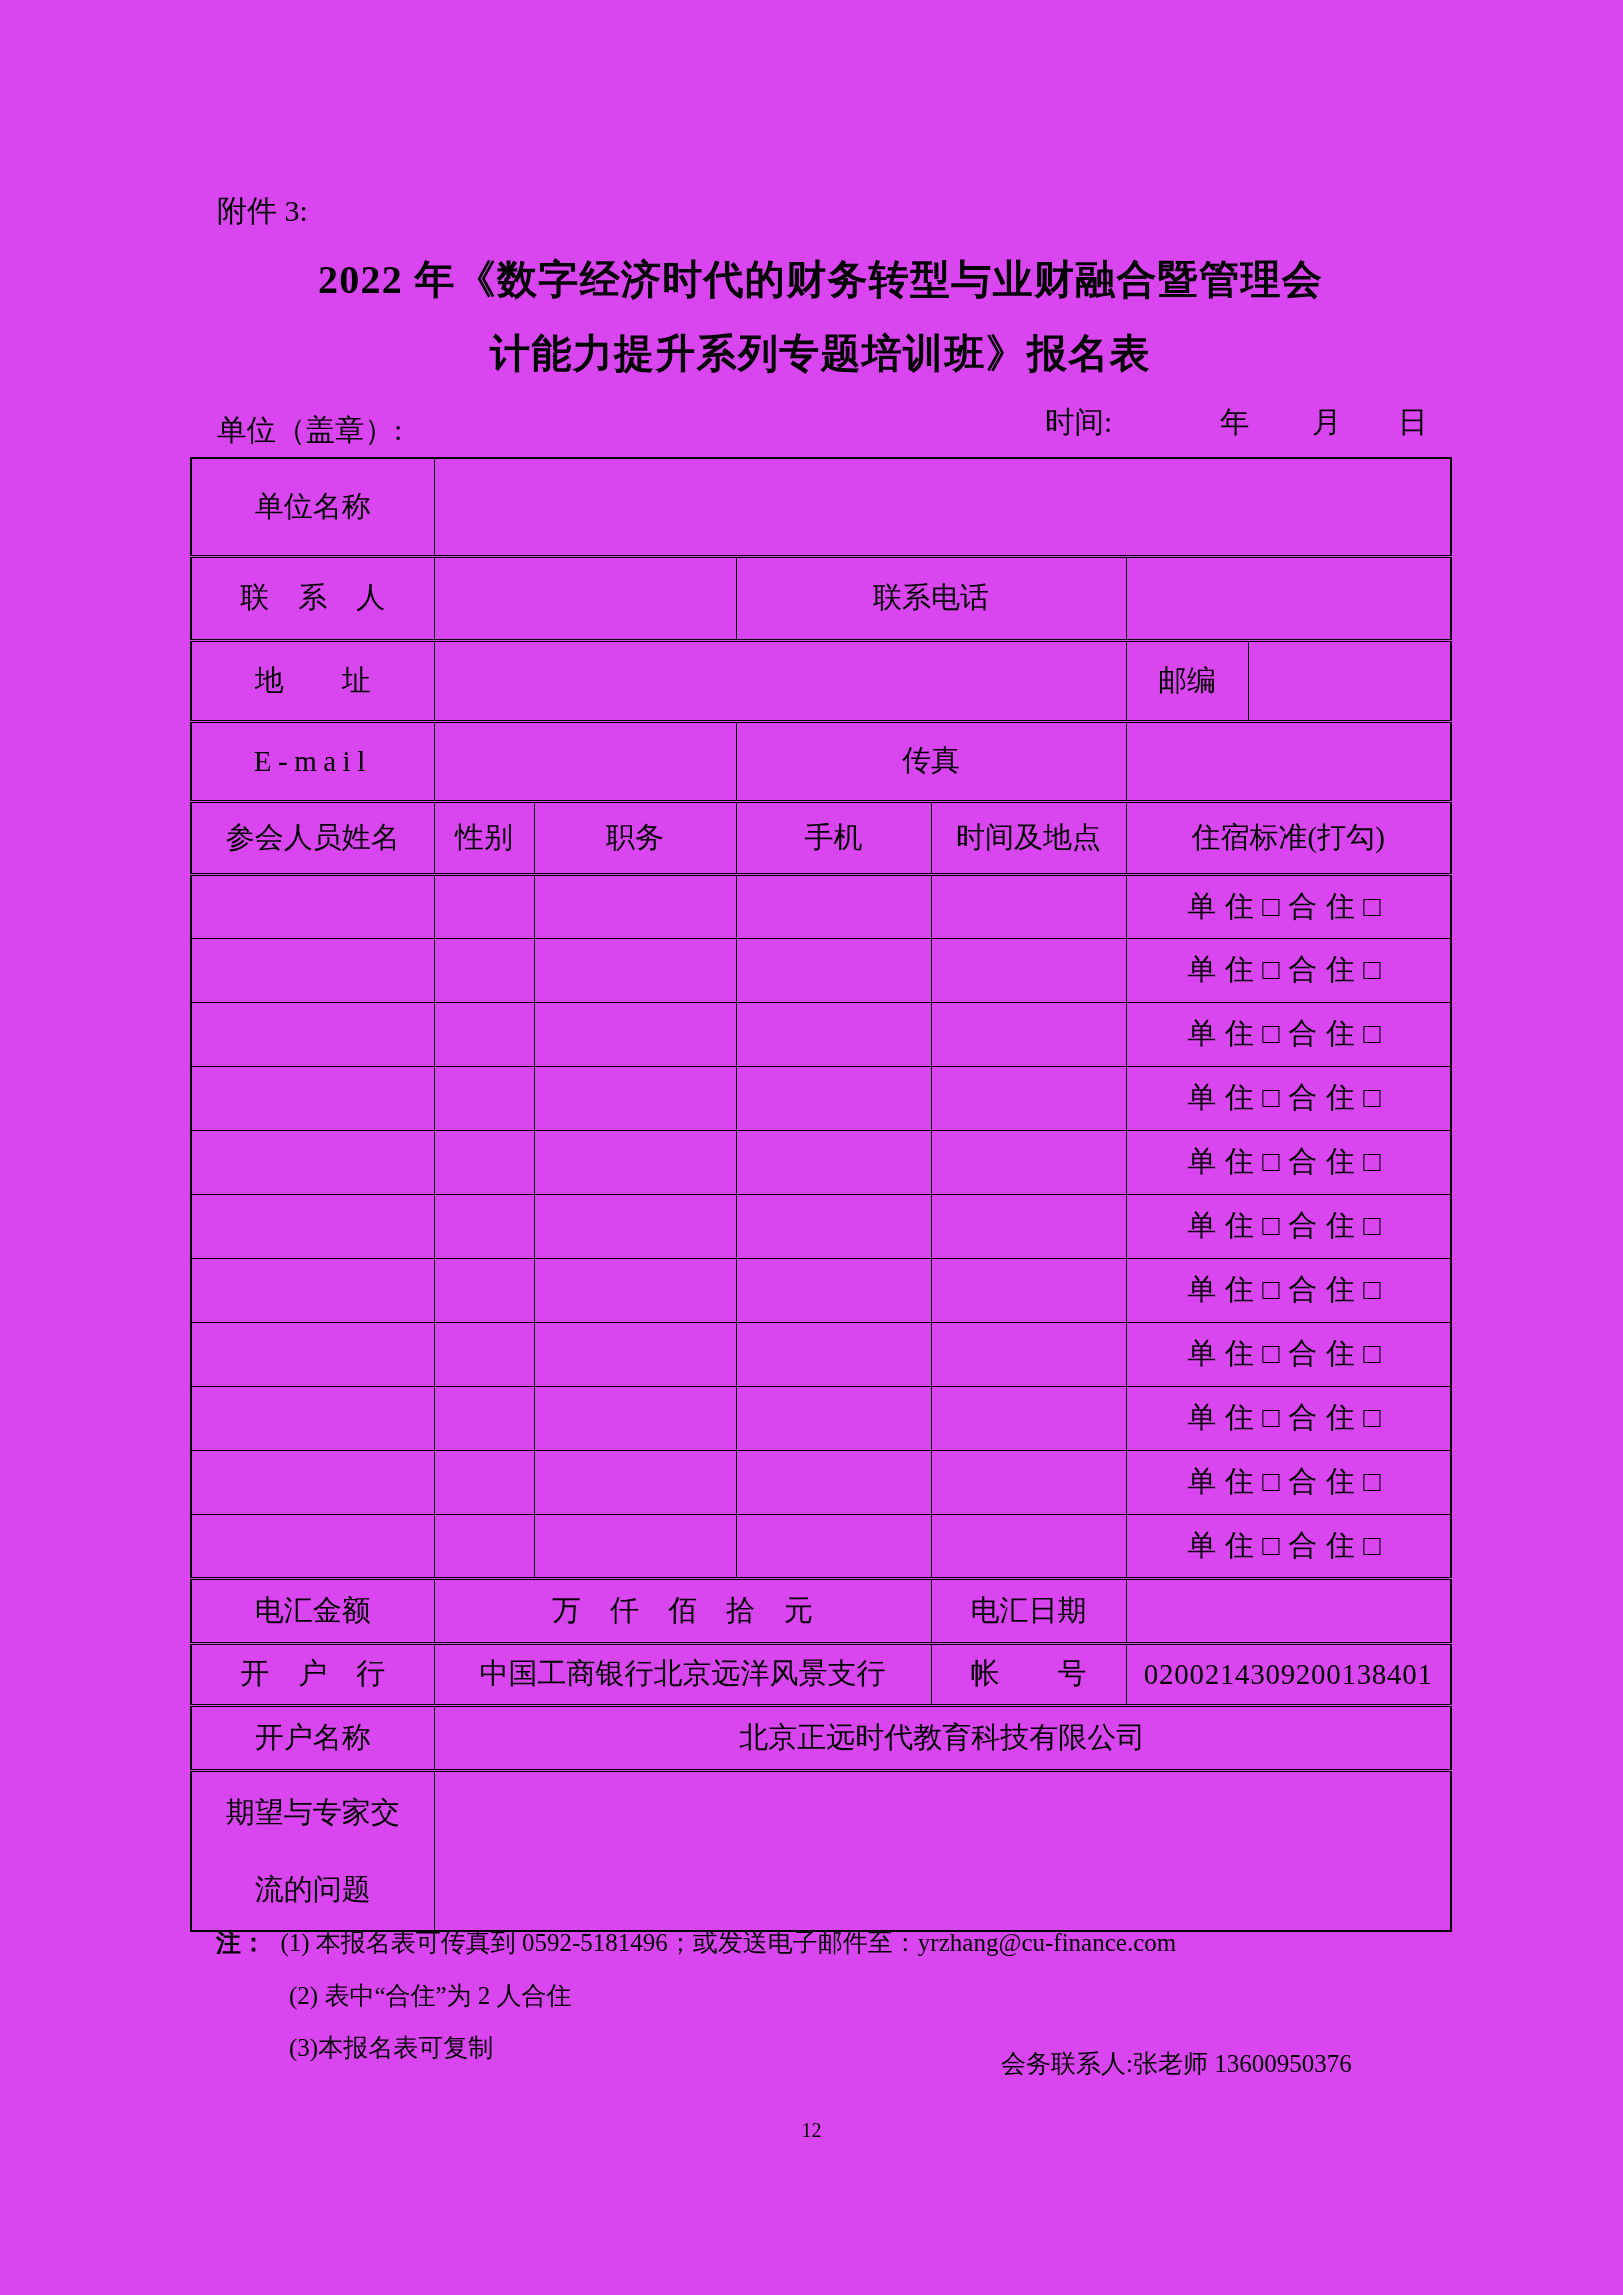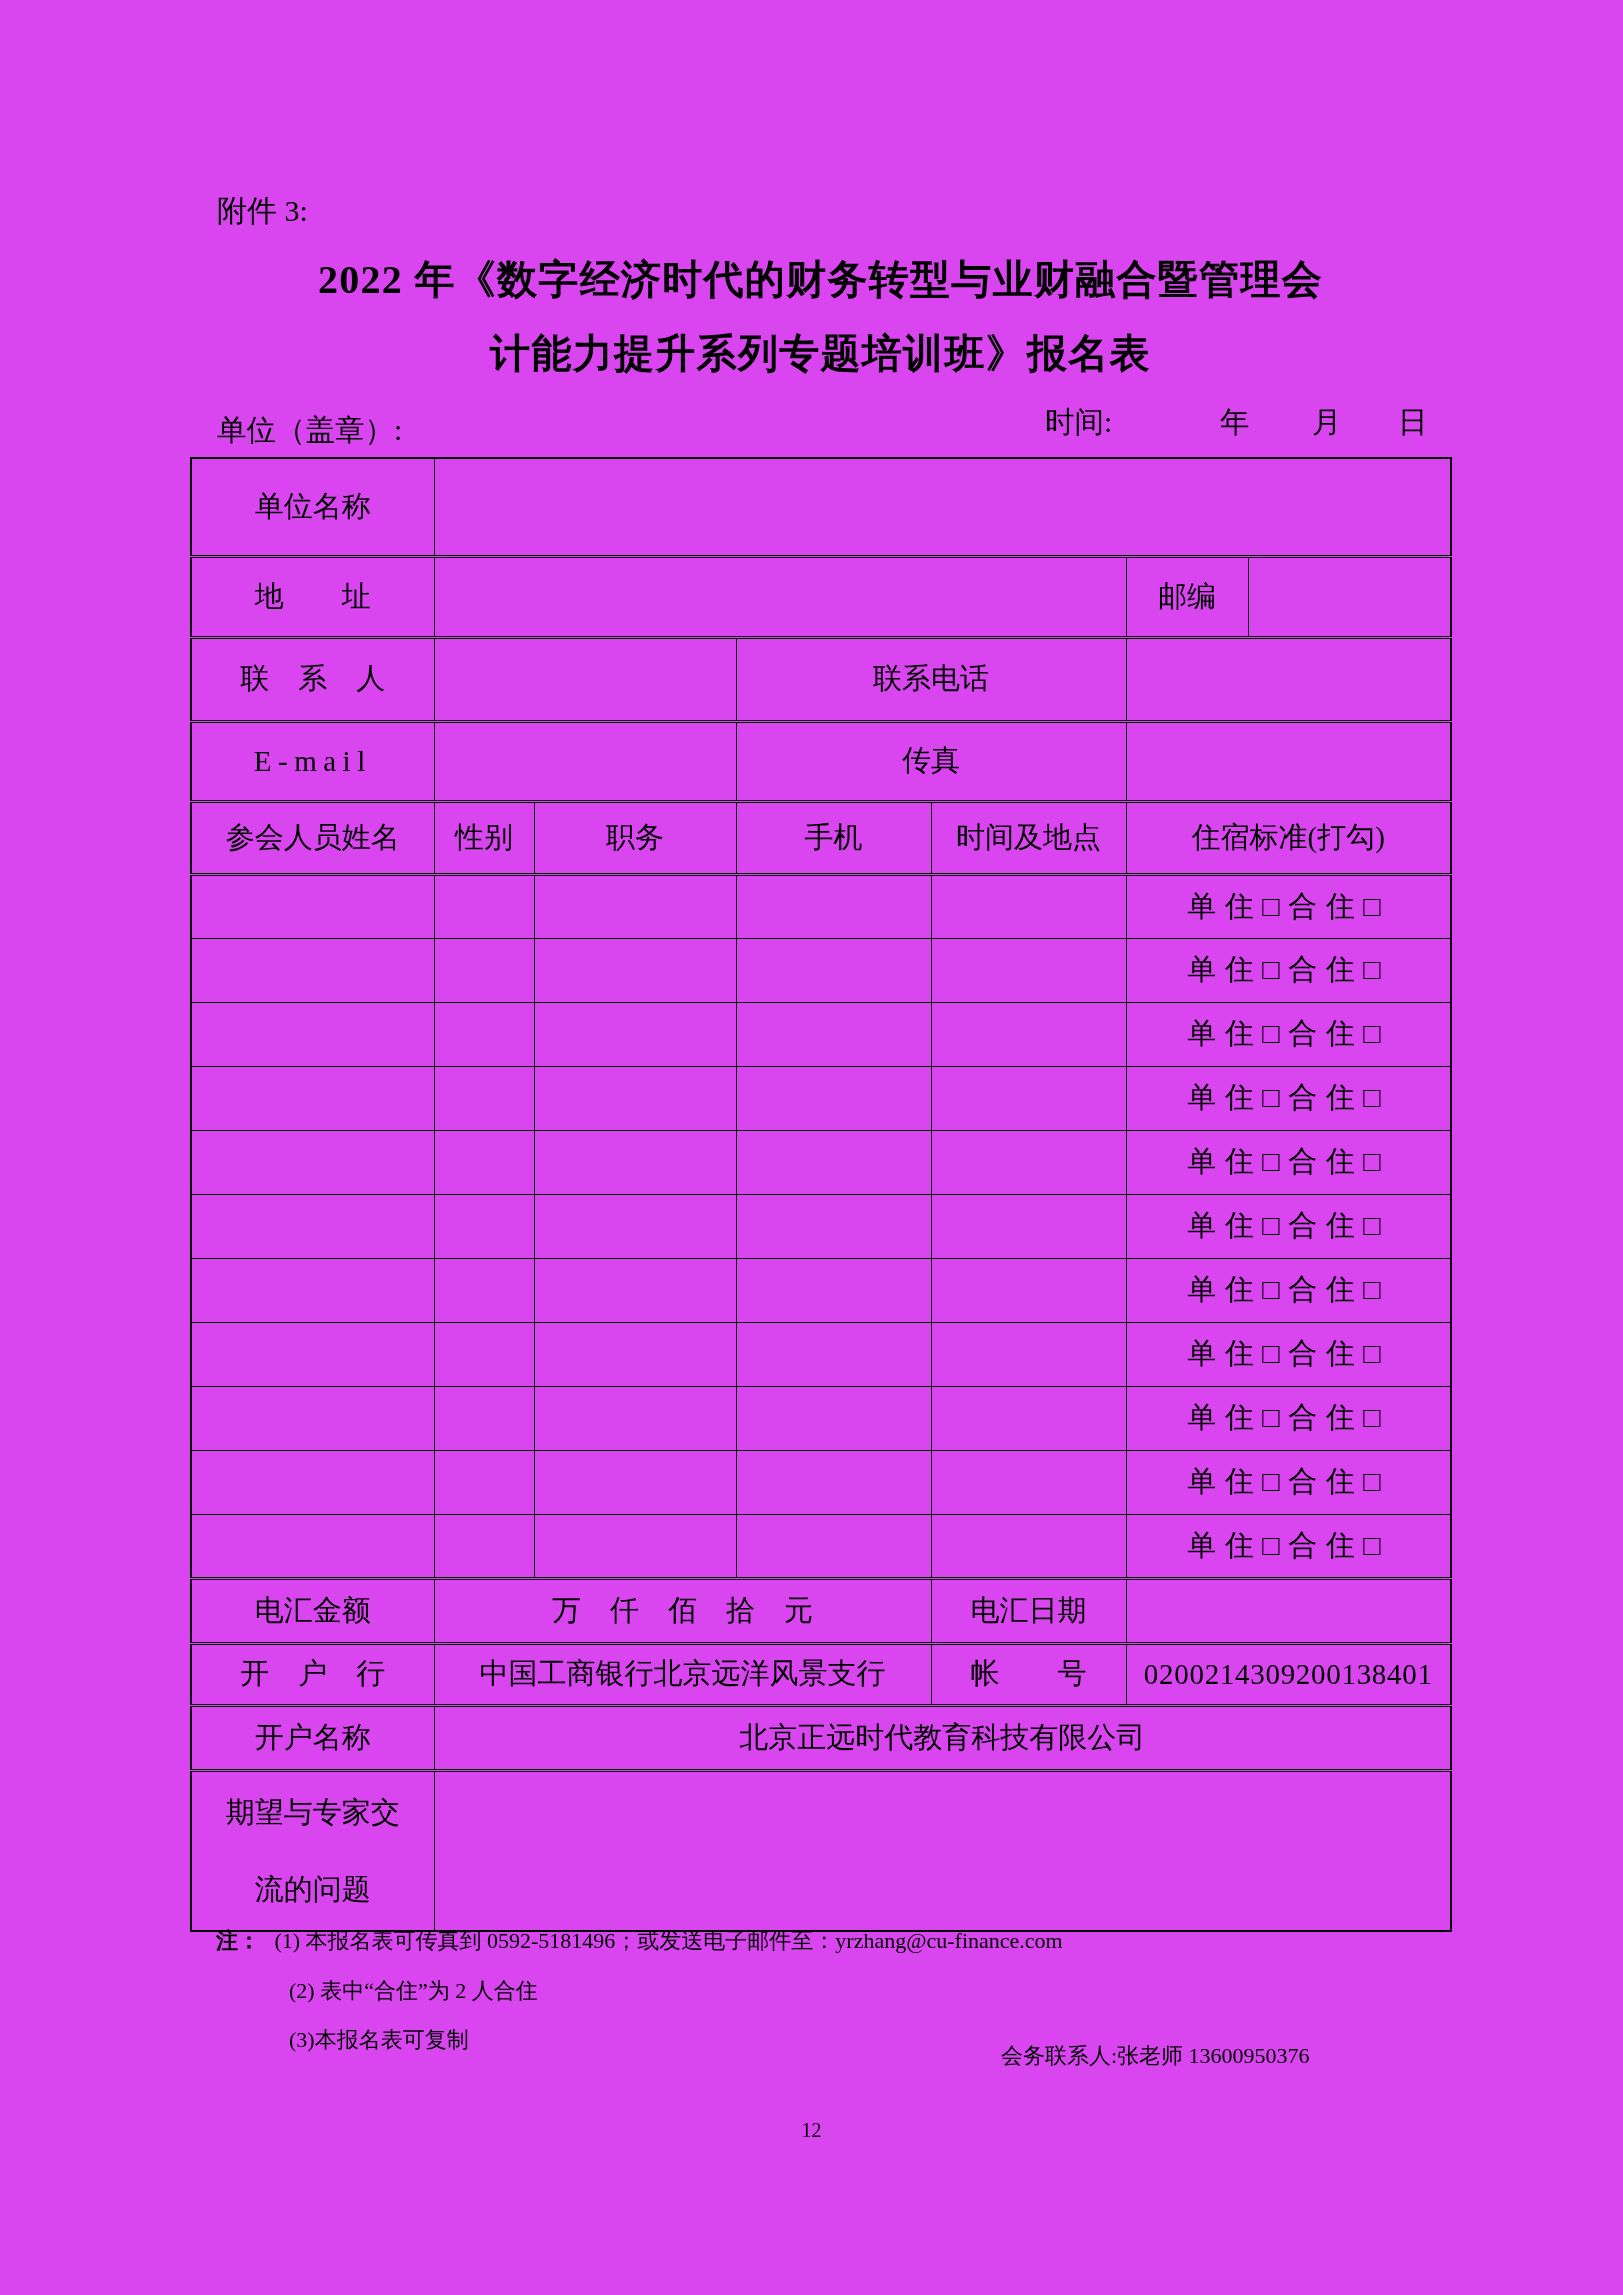--- a/index.html
+++ b/index.html
@@ -66,21 +66,21 @@
   .lodging-cell { letter-spacing: 8.5px; font-size: 27.5px; }
   .email-label { letter-spacing: 6.5px; }
   .acct { font-size: 30px; letter-spacing: 0.7px; }
   .two-line { line-height: 77px; }
 
   .notes {
     position: absolute;
     left: 216px;
     top: 1926px;
     width: 1237px;
-    font-size: 22px;
+    font-size: 25px;
   }
   .note-line { position: relative; margin-bottom: 19.6px; white-space: nowrap; }
   .note-prefix { font-weight: bold; margin-right: 14.4px; }
   .note-indent { margin-left: 73px; }
   .note-contact { position: absolute; left: 785px; top: 16px; }
 
   .pageno {
     position: absolute;
     left: 0; top: 2119px;
     width: 1623px;
@@ -118,32 +118,32 @@
         <col style="width:122px">
         <col style="width:203px">
     </colgroup>
 
     <tbody>
         <tr class="sep" style="height:98px">
       <td>单位名称</td>
       <td colspan="6"></td>
     </tr>
 
+    <tr class="sep" style="height:84px">
+      <td>联　系　人</td>
+      <td colspan="2"></td>
+      <td colspan="2">联系电话</td>
+      <td colspan="2"></td>
+    </tr>
+
     <tr class="sep" style="height:81px">
       <td>地　　址</td>
       <td colspan="4"></td>
       <td>邮编</td>
       <td></td>
-    </tr>
-
-    <tr class="sep" style="height:84px">
-      <td>联　系　人</td>
-      <td colspan="2"></td>
-      <td colspan="2">联系电话</td>
-      <td colspan="2"></td>
     </tr>
 
     <tr class="sep" style="height:80px">
       <td class="email-label">E-mail</td>
       <td colspan="2"></td>
       <td colspan="2">传真</td>
       <td colspan="2"></td>
     </tr>
 
     <tr class="sep" style="height:73px">

